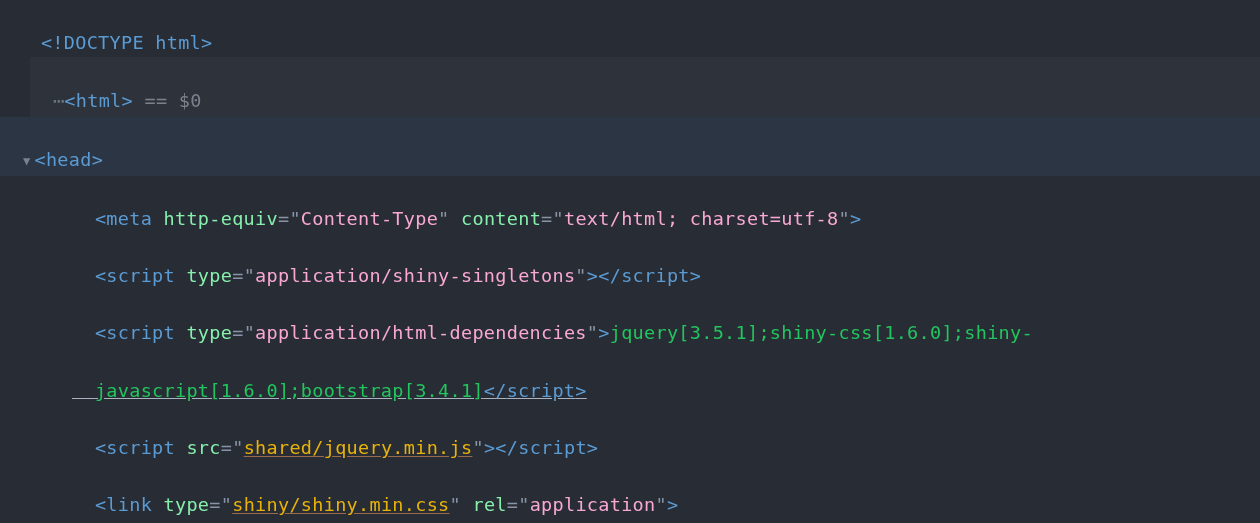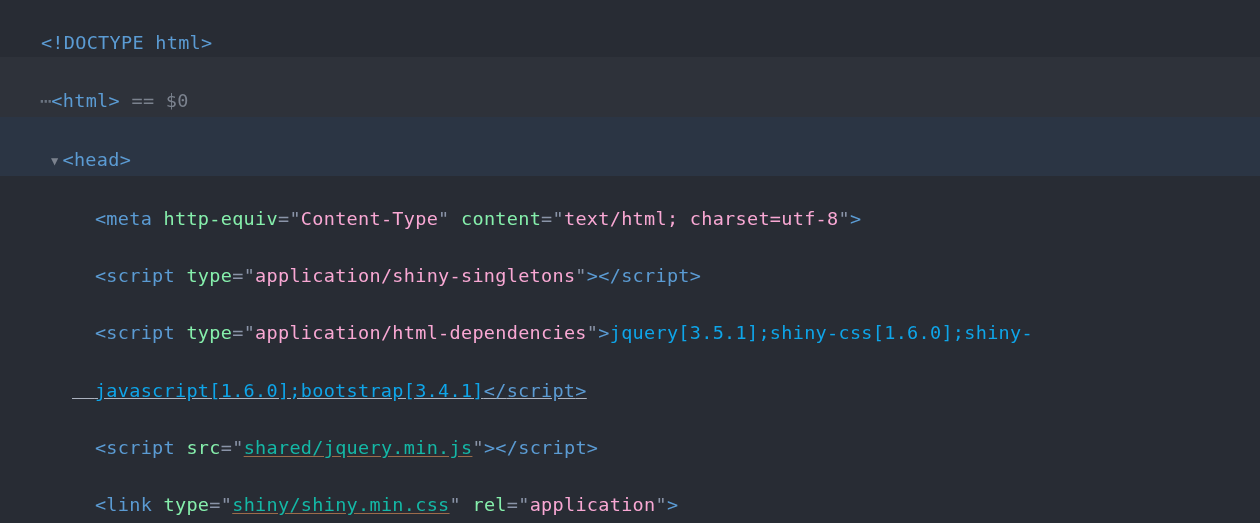--- a/index.html
+++ b/index.html
@@ -12,32 +12,32 @@
     width: 1260px;
     height: 523px;
     overflow: hidden;
     letter-spacing: 0.3px;
   }
   .line {
     white-space: pre-wrap;
     word-break: break-all;
   }
   .indent0 { padding-left: 18px; }
-  .indent1 { padding-left: 28px; }
+  .indent1 { }
   .indent3 { padding-left: 72px; }
   .wrap3   { padding-left: 72px; text-decoration: underline; }
 
   .bracket  { color: #5b9bd3; }
   .tagname  { color: #5b9bd3; text-align: right; }
   .attrname { color: #86efac; }
   .eq       { color: #8a94a8; }
   .str      { color: #f9a8d4; }
   .q        { color: #8a94a8; }
-  .ustr     { color: #14b8a6; text-decoration: underline; text-decoration-color: rgba(232,152,91,0.6); text-underline-offset: 2px; }
-  .txt      { color: #0ea5e9; }
+  .ustr     { color: #eab308; text-decoration: underline; text-decoration-color: rgba(232,152,91,0.6); text-underline-offset: 2px; }
+  .txt      { color: #22c55e; }
   .dim      { color: #7b828e; }
   .arrow    { color: #7b828e; display:inline-block; font-size: 12px; vertical-align: 1px; margin-right: 4px; }
   .ellips   { color: #6a7380; }
 
   .row { display: block; }
   .row-hi {
     background: #2b3544;
     padding-top: 1px;
     padding-bottom: 1px;
   }
@@ -47,21 +47,21 @@
     padding-bottom: 1px;
   }
 </style>
 </head>
 <body>
 
 <div class="row line indent0">
   <span class="bracket">&lt;!</span><span class="tagname">DOCTYPE html</span><span class="bracket">&gt;</span>
 </div>
 
-<div class="row row-mid line" style="padding-left:17px;">
+<div class="row row-mid line" style="padding-left:0;margin-left:30px;">
   <span class="ellips">⋯</span><span class="bracket">&lt;</span><span class="tagname">html</span><span class="bracket">&gt;</span><span class="dim"> == $0</span>
 </div>
 
 <div class="row row-hi line indent1">
   <span class="arrow">▼</span><span class="bracket">&lt;</span><span class="tagname">head</span><span class="bracket">&gt;</span>
 </div>
 
 <div class="row line indent3">
   <span class="bracket">&lt;</span><span class="tagname">meta</span><span class="attrname"> http-equiv</span><span class="eq">=</span><span class="q">"</span><span class="str">Content-Type</span><span class="q">"</span><span class="attrname"> content</span><span class="eq">=</span><span class="q">"</span><span class="str">text/html; charset=utf-8</span><span class="q">"</span><span class="bracket">&gt;</span>
 </div>

